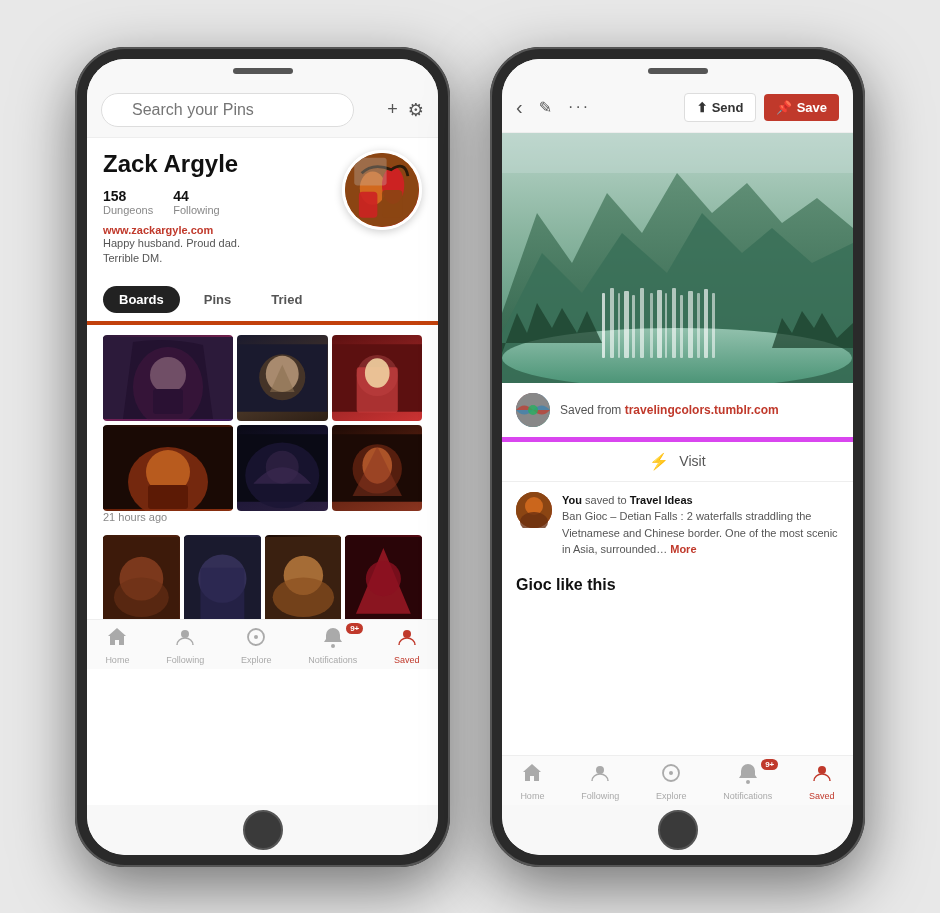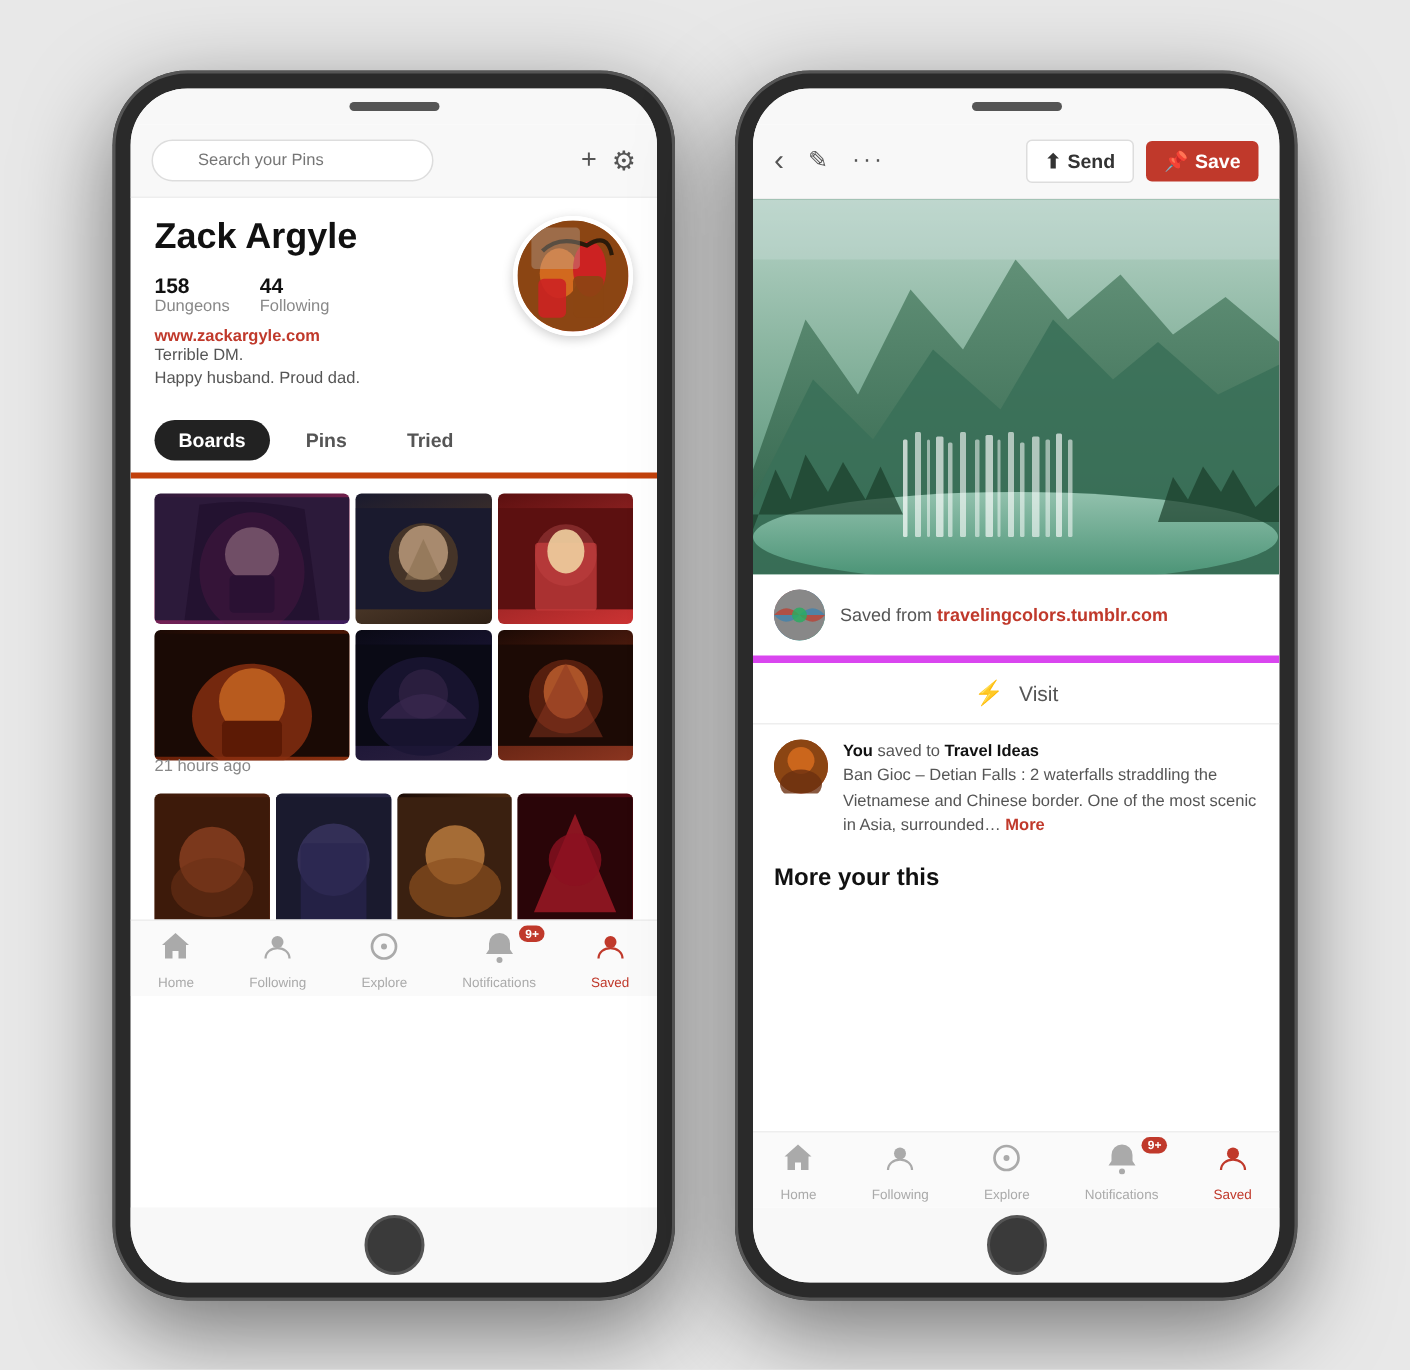--- a/index.html
+++ b/index.html
@@ -80,21 +80,21 @@
       gap: 10px;
       border-bottom: 1px solid #eee;
       flex-shrink: 0;
     }
     .p1-search-input {
       flex: 1;
       background: #fff;
       border: 1px solid #ddd;
       border-radius: 20px;
       padding: 7px 14px 7px 30px;
-      font-size: 11px;
+      font-size: 16px;
       color: #000000;
       position: relative;
     }
     .search-wrap {
       flex: 1;
       position: relative;
     }
     .search-icon-inline {
       position: absolute;
       left: 10px;
@@ -457,22 +457,22 @@
             <div class="p1-stat">
               <div class="p1-stat-num">158</div>
               <div class="p1-stat-label">Dungeons</div>
             </div>
             <div class="p1-stat">
               <div class="p1-stat-num">44</div>
               <div class="p1-stat-label">Following</div>
             </div>
           </div>
           <div class="p1-website">www.zackargyle.com</div>
+          <div class="p1-bio">Happy husband. Proud dad.</div>
           <div class="p1-bio">Terrible DM.</div>
-          <div class="p1-bio">Happy husband. Proud dad.</div>
         </div>
         <div class="p1-avatar">
           <div class="p1-avatar-img">
             <svg width="80" height="80" viewBox="0 0 80 80">
               <circle cx="40" cy="40" r="40" fill="#8B4513"></circle>
               <ellipse cx="30" cy="38" rx="14" ry="18" fill="#D2691E"></ellipse>
               <ellipse cx="52" cy="35" rx="12" ry="20" fill="#CC2222"></ellipse>
               <circle cx="30" cy="32" rx="8" ry="10" fill="#F4C2A1"></circle>
               <circle cx="52" cy="30" rx="7" ry="9" fill="#F4C2A1"></circle>
               <rect x="15" y="42" width="20" height="28" rx="4" fill="#CC2222" opacity="0.9"></rect>
@@ -747,21 +747,21 @@
         <div class="p2-saved-text">
           <span class="p2-saved-bold">You</span>
           <span>saved to</span>
           <span class="p2-saved-bold">Travel Ideas</span>
           <br>
           <span>Ban Gioc – Detian Falls : 2 waterfalls straddling the Vietnamese and Chinese border. One of the most scenic in Asia, surrounded…</span>
           <span class="p2-more-link">More</span>
         </div>
       </div>
 
-      <div class="p2-more-title">More your this</div>
+      <div class="p2-more-title">Gioc like this</div>
 
       <div class="bottom-nav" style="margin-top:auto;">
         <div class="nav-item">
           <span class="nav-icon">
             <svg width="22" height="22" viewBox="0 0 22 22" fill="none">
               <path d="M11 2L2 10H4V19H9V14H13V19H18V10H20L11 2Z" fill="#aaa"></path>
             </svg>
           </span>
           <span class="nav-label">Home</span>
         </div>

